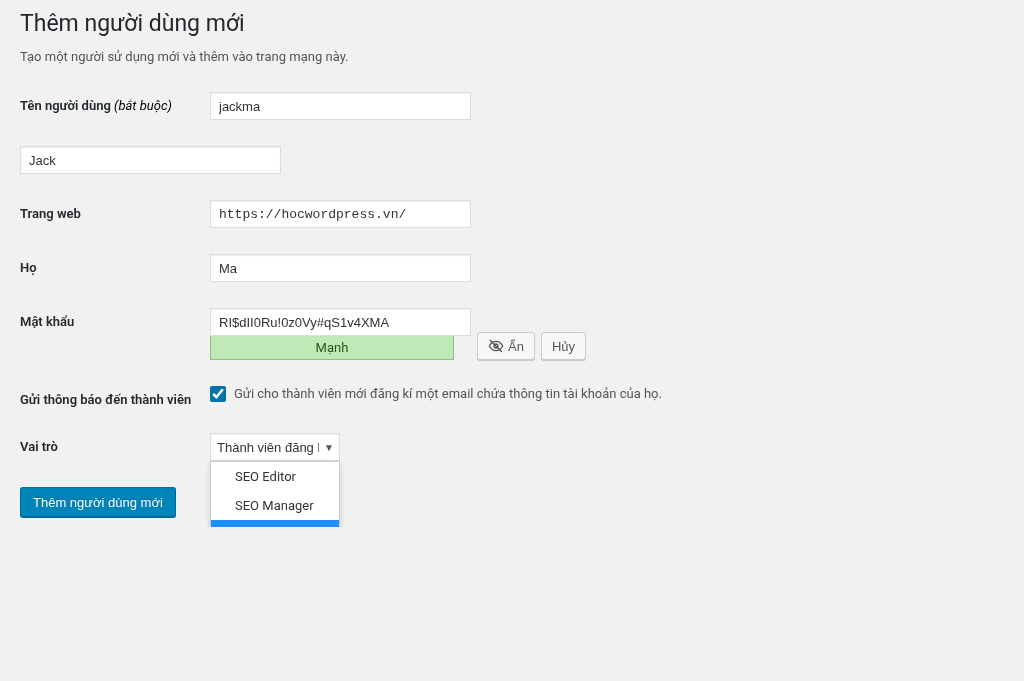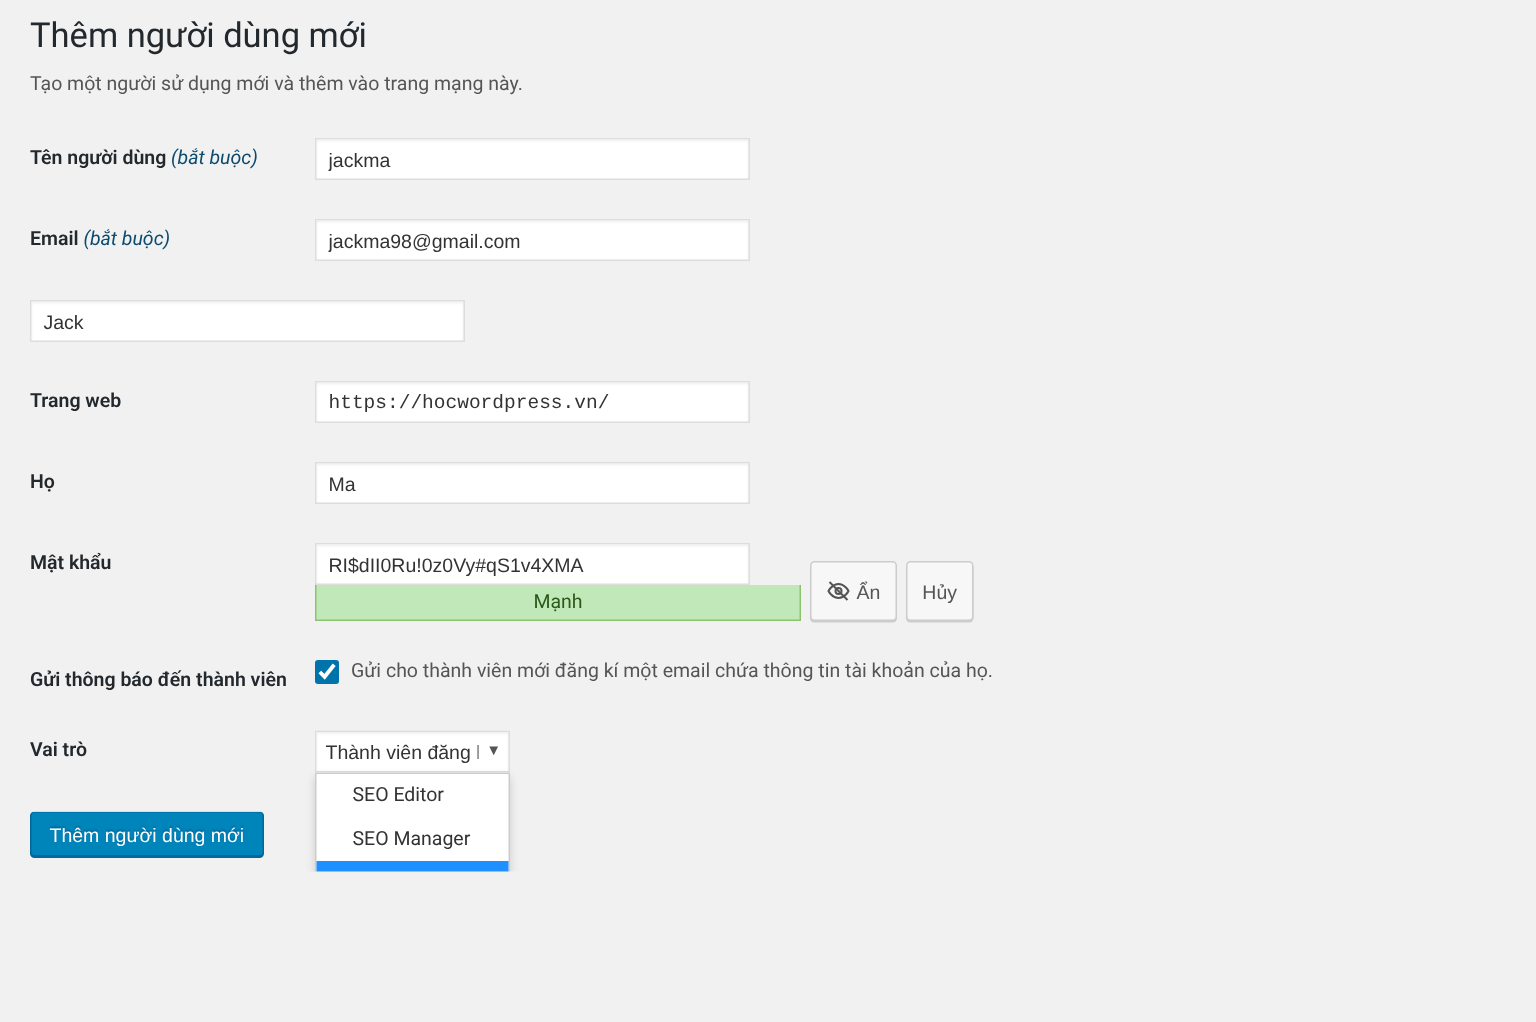--- a/index.html
+++ b/index.html
@@ -33,55 +33,55 @@
       width: 190px;
       flex-shrink: 0;
       font-size: 13px;
       color: #23282d;
       font-weight: 600;
       padding-top: 6px;
     }
     .form-label .required {
       font-style: italic;
       font-weight: 400;
-      color: #0c4a6e;
+      color: #000000;
     }
     .form-field {
       flex: 1;
     }
     input[type="text"] {
-      width: 290px;
+      width: 261px;
       height: 28px;
       padding: 3px 8px;
       font-size: 13px;
       border: 1px solid #ddd;
       background: #fff;
       color: #333;
       box-shadow: inset 0 1px 2px rgba(0,0,0,0.07);
     }
     input.mono { font-family: "Courier New", monospace; font-size: 13px; }
     .pw-row { display: flex; align-items: flex-end; gap: 6px; }
     .pw-strength {
-      width: 324px;
+      width: 244px;
       background: #c0e8b8;
       border: 1px solid #8bc36f;
       border-top: none;
       text-align: center;
       padding: 4px 0;
       color: #2a5a1a;
       font-size: 13px;
     }
     .button {
       display: inline-flex;
       align-items: center;
       gap: 4px;
       background: #f7f7f7;
       border: 1px solid #ccc;
       color: #555;
-      height: 40px;
+      height: 28px;
       padding: 0 10px;
       font-size: 13px;
       cursor: pointer;
       border-radius: 3px;
       box-shadow: 0 1px 0 #ccc;
     }
     .button-primary {
       background: #0085ba;
       border-color: #0073aa #006799 #006799;
       color: #fff;
@@ -143,28 +143,20 @@
 
   <div class="form-row">
     <div class="form-label">
       <span>Tên người dùng</span> <span class="required">(bắt buộc)</span>
     </div>
     <div class="form-field">
       <input type="text" value="jackma" style="">
     </div>
   </div>
 
-  <div class="form-row">
-    <div class="form-label">
-      <span>Email</span> <span class="required">(bắt buộc)</span>
-    </div>
-    <div class="form-field">
-      <input type="text" value="jackma98@gmail.com" style="">
-    </div>
-  </div>
 
   <div class="form-row">
     <div class="form-field">
       <input type="text" value="Jack" style="">
     </div>
   </div>
 
   <div class="form-row">
     <div class="form-label">Trang web</div>
     <div class="form-field">

